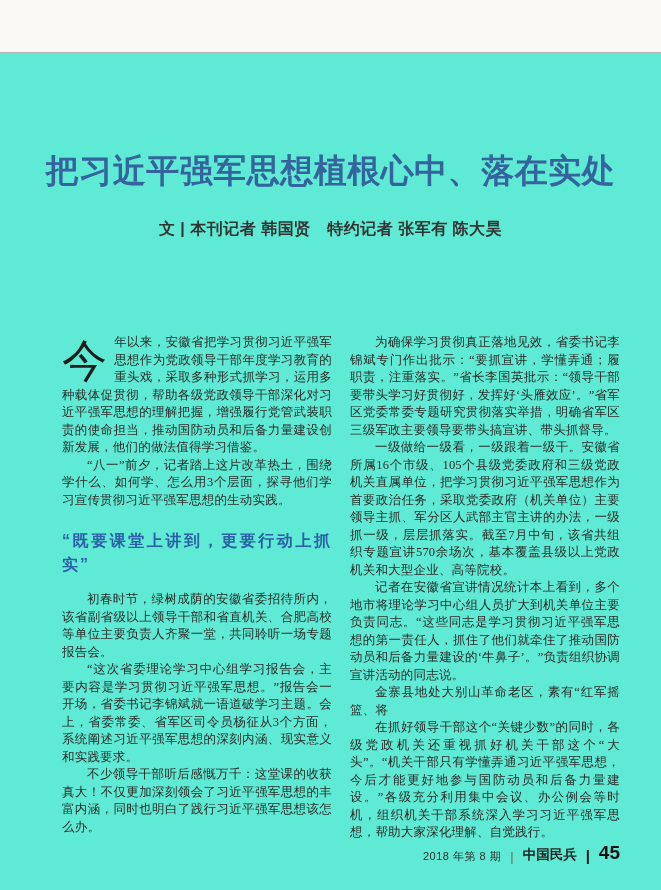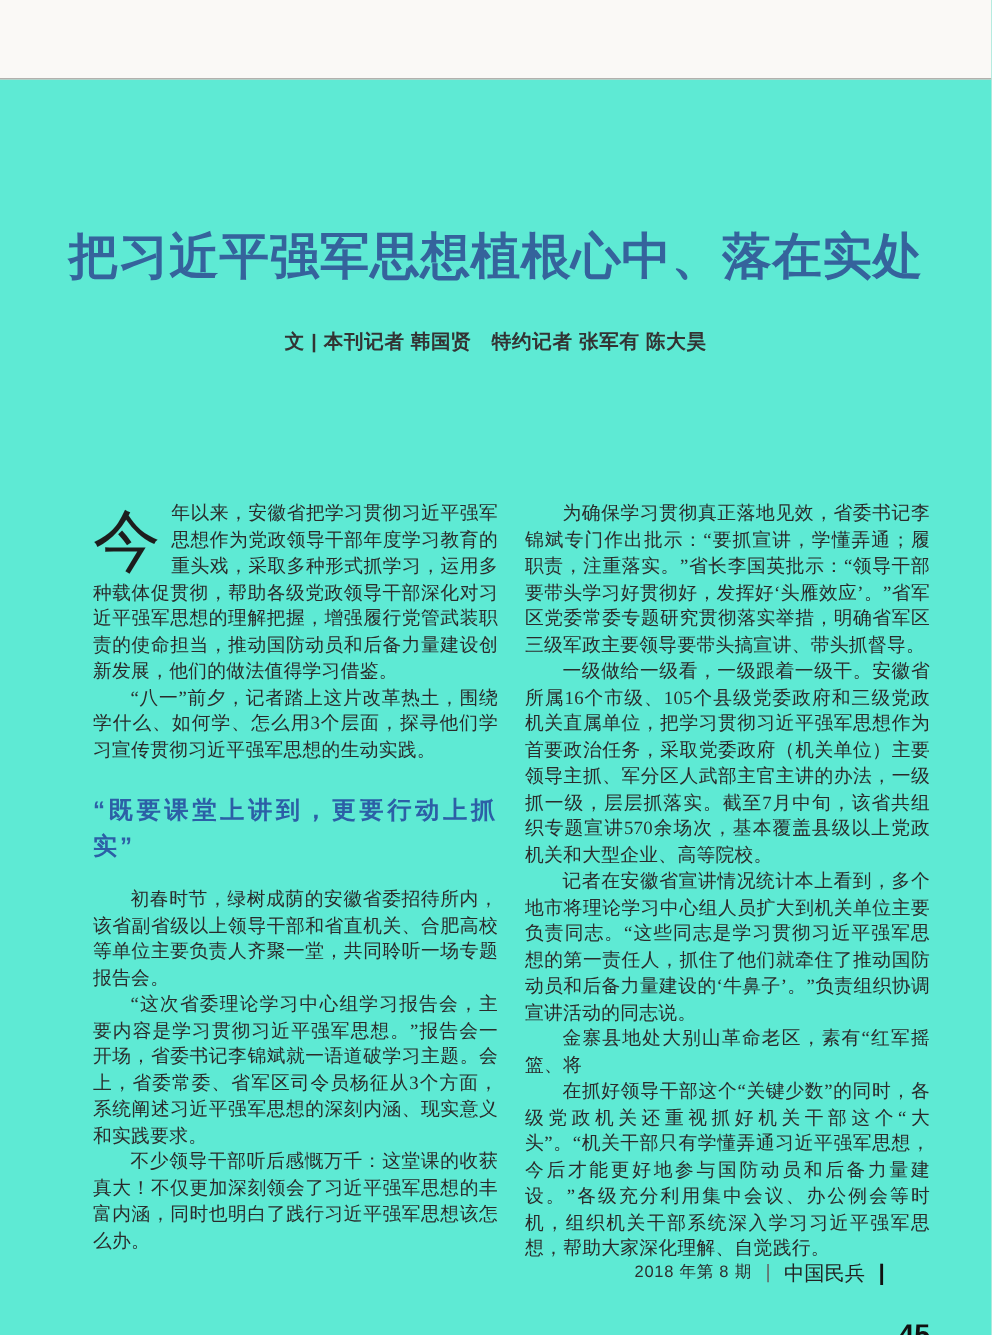--- a/index.html
+++ b/index.html
@@ -34,21 +34,21 @@
     color: var(--title_blue, #35639c);
   }
   .byline {
     position: absolute;
     top: 219px;
     left: 0;
     width: 661px;
     text-align: center;
     font-family: "Liberation Sans", sans-serif;
     font-weight: 600;
-    font-size: 13px;
+    font-size: 16px;
     color: #333;
     letter-spacing: 0.5px;
   }
   .columns {
     position: absolute;
     top: 334px;
     left: 62px;
     width: 558px;
     display: flex;
     gap: 18px;
@@ -80,28 +80,28 @@
     letter-spacing: 2px;
     text-align: justify;
     color: var(--heading_blue, #2c5fa6);
   }
   .footer {
     position: absolute;
     top: 840px;
     right: 41px;
     height: 24px;
     display: flex;
-    align-items: flex-start;
+    align-items: flex-end;
     gap: 9px;
     font-family: "Liberation Sans", sans-serif;
     color: #222;
   }
   .footer .issue { font-size: 11px; letter-spacing: 0.5px; color: #2e2e2e; }
   .footer .sep-thin { font-size: 13px; font-weight: 300; color: #666; }
-  .footer .magazine { font-size: 13.5px; font-weight: 400; }
+  .footer .magazine { font-size: 13.5px; font-weight: 700; }
   .footer .sep-bold { font-size: 15px; font-weight: 700; color: #111; }
   .footer .pageno { font-size: 19px; font-weight: 700; color: #111; margin-top: 40px; }
 </style>
 </head>
 <body>
 
 <div class="page">
 
   <div class="scan-strip"></div>
 

